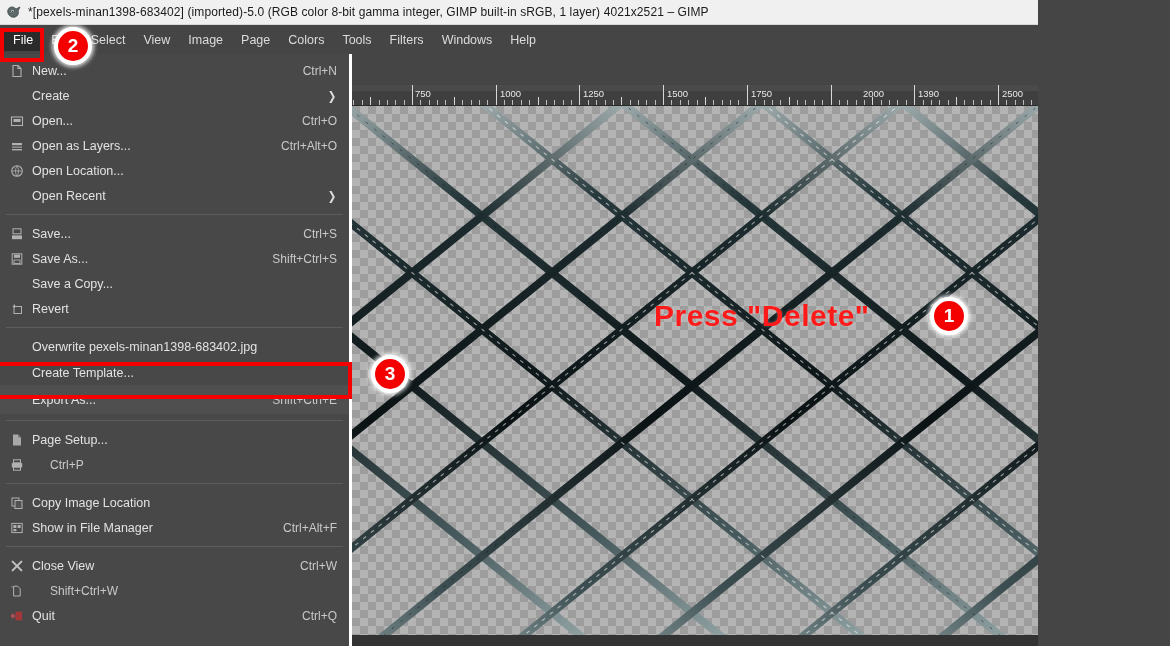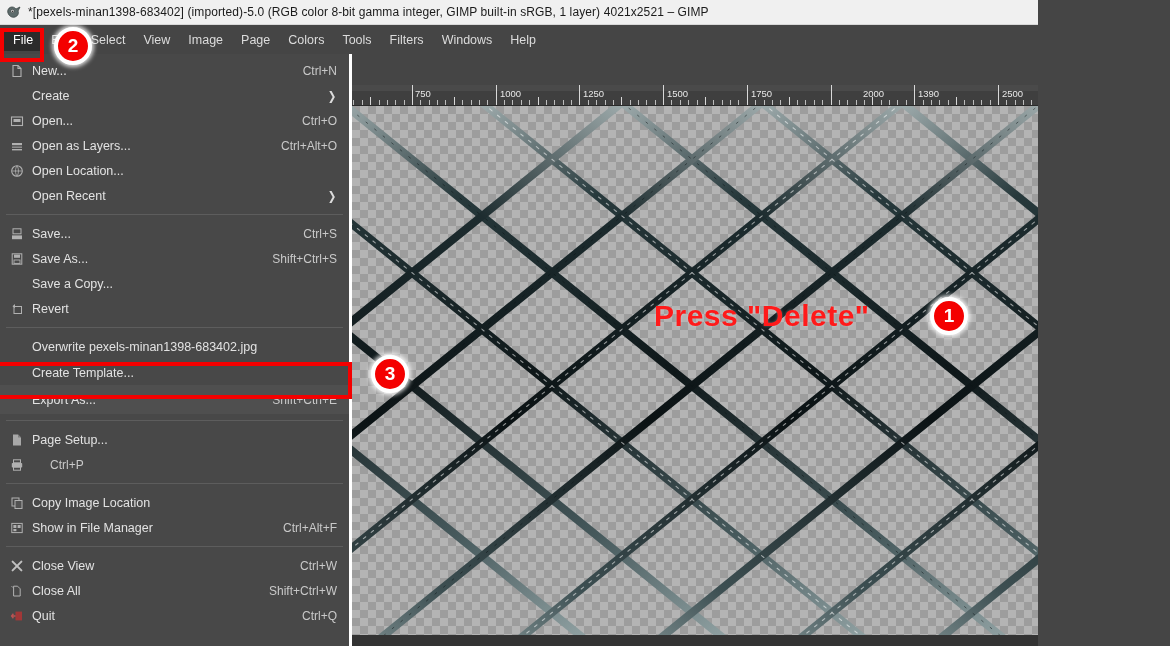--- a/index.html
+++ b/index.html
@@ -617,21 +617,20 @@
       <span class="accel">Ctrl+W</span>
     </div>
 
     <div class="mi">
       <span class="ico">
         <svg width="14" height="14" viewBox="0 0 14 14">
             <path d="M3.6 2.2h4l2.6 2.6v7.2H3.6z" fill="none" stroke="#cfcfcf" stroke-width="1"></path>
             <path d="M1.6 2.2 L3 3.6" stroke="#cfcfcf" stroke-width="1"></path>
           </svg>
       </span>
-      <span class="lbl">Close All</span>
       <span class="accel">Shift+Ctrl+W</span>
     </div>
 
     <div class="mi">
       <span class="ico">
         <svg width="14" height="14" viewBox="0 0 14 14">
             <rect x="5.5" y="2.6" width="6.5" height="8.8" fill="#b33"></rect>
             <path d="M5.5 7 L1.8 7 M3.4 4.8 L1.6 7 L3.4 9.2" stroke="#d55" stroke-width="1.4" fill="none"></path>
           </svg>
       </span>

